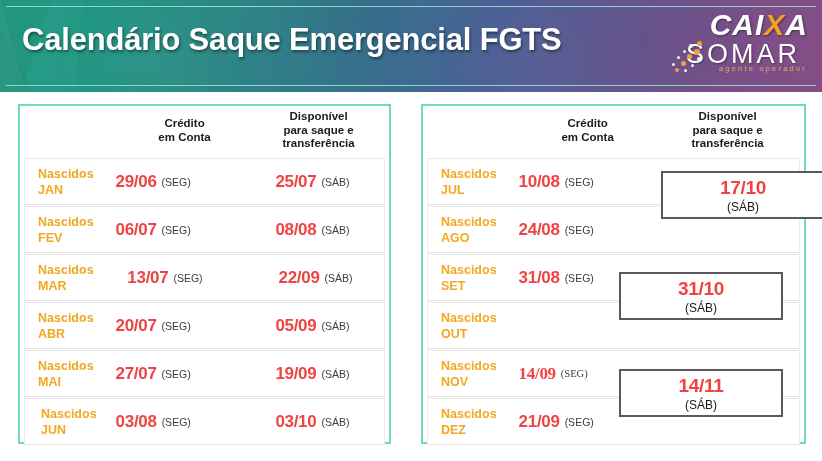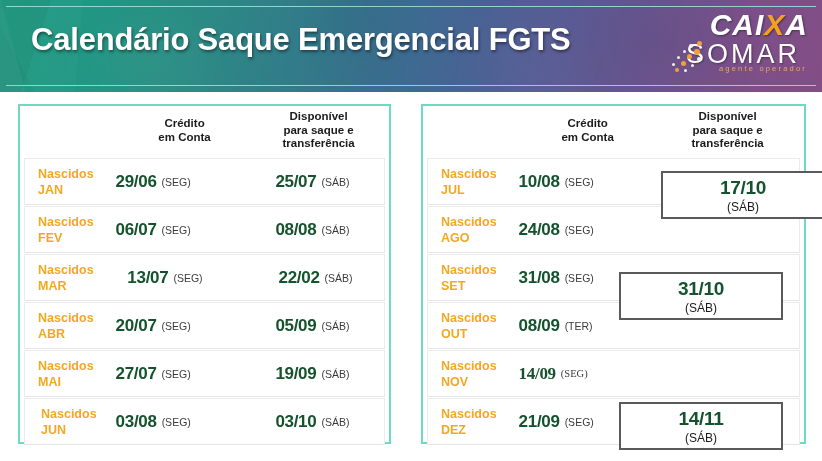--- a/index.html
+++ b/index.html
@@ -62,21 +62,20 @@
   .banner-title {
     position: absolute;
     left: 22px;
     top: 22px;
     font-size: 31px;
     font-weight: bold;
     color: #ffffff;
     letter-spacing: -0.2px;
     text-shadow: 1px 2px 3px rgba(0,0,0,.45);
     white-space: nowrap;
-    margin-left: 9px;
   }
 
   
   .logo {
     position: absolute;
     right: 14px;
     top: 10px;
     width: 145px;
     height: 72px;
   }
@@ -185,21 +184,21 @@
   }
   .cell-date {
     justify-content: flex-start;
     padding-left: 4px;
     white-space: nowrap;
   }
   .cell-date.center { justify-content: center; padding-left: 0; text-align: right; }
   .dnum {
     font-size: 17px;
     font-weight: bold;
-    color: #14532d;
+    color: #ef4444;
     letter-spacing: -0.3px;
   }
   .dday {
     font-size: 10.5px;
     font-weight: normal;
     color: #3b3b3b;
     margin-left: 5px;
   }
 
   
@@ -299,21 +298,21 @@
   <div class="trow">
     <div class="td cell-month" style="width:87px;">
       <span>Nascidos</span>
       <span>MAR</span>
     </div>
     <div class="td cell-date" style="width:130px;margin-left:15px;">
       <span class="dnum">13/07</span>
       <span class="dday">(SEG)</span>
     </div>
     <div class="td cell-date center" style="width:144px;">
-      <span class="dnum">22/02</span>
+      <span class="dnum">22/09</span>
       <span class="dday">(SÁB)</span>
     </div>
   </div>
 
   <div class="trow">
     <div class="td cell-month" style="width:87px;">
       <span>Nascidos</span>
       <span>ABR</span>
     </div>
     <div class="td cell-date" style="width:130px;">
@@ -405,24 +404,20 @@
       <span class="dday">(SEG)</span>
     </div>
     <div class="td" style="width:156px;"></div>
   </div>
 
   <div class="trow">
     <div class="td cell-month" style="width:87px;">
       <span>Nascidos</span>
       <span>OUT</span>
     </div>
-    <div class="td cell-date" style="width:130px;">
-      <span class="dnum">08/09</span>
-      <span class="dday">(TER)</span>
-    </div>
     <div class="td" style="width:156px;"></div>
   </div>
 
   <div class="trow">
     <div class="td cell-month" style="width:87px;">
       <span>Nascidos</span>
       <span>NOV</span>
     </div>
     <div class="td cell-date" style="width:130px;font-family:Liberation Serif, serif;">
       <span class="dnum">14/09</span>
@@ -446,17 +441,17 @@
   <div class="merge-box" style="left:196px; top:65px; width:164px; height:48px;margin-left:42px;">
     <span class="dnum">17/10</span>
     <span class="dsub">(SÁB)</span>
   </div>
 
   <div class="merge-box" style="left:196px; top:166px; width:164px; height:48px;">
     <span class="dnum">31/10</span>
     <span class="dsub">(SÁB)</span>
   </div>
 
-  <div class="merge-box" style="left:196px; top:263px; width:164px; height:48px;margin-top:33px;">
+  <div class="merge-box" style="left:196px; top:263px; width:164px; height:48px;">
     <span class="dnum">14/11</span>
     <span class="dsub">(SÁB)</span>
   </div>
 </div>
 
 </body></html>

